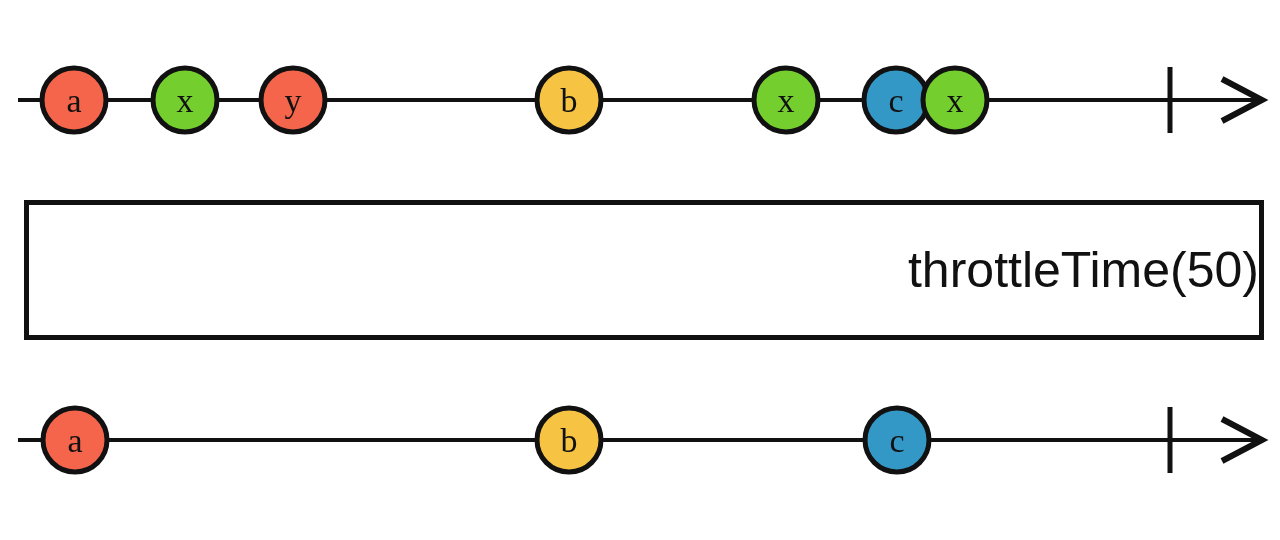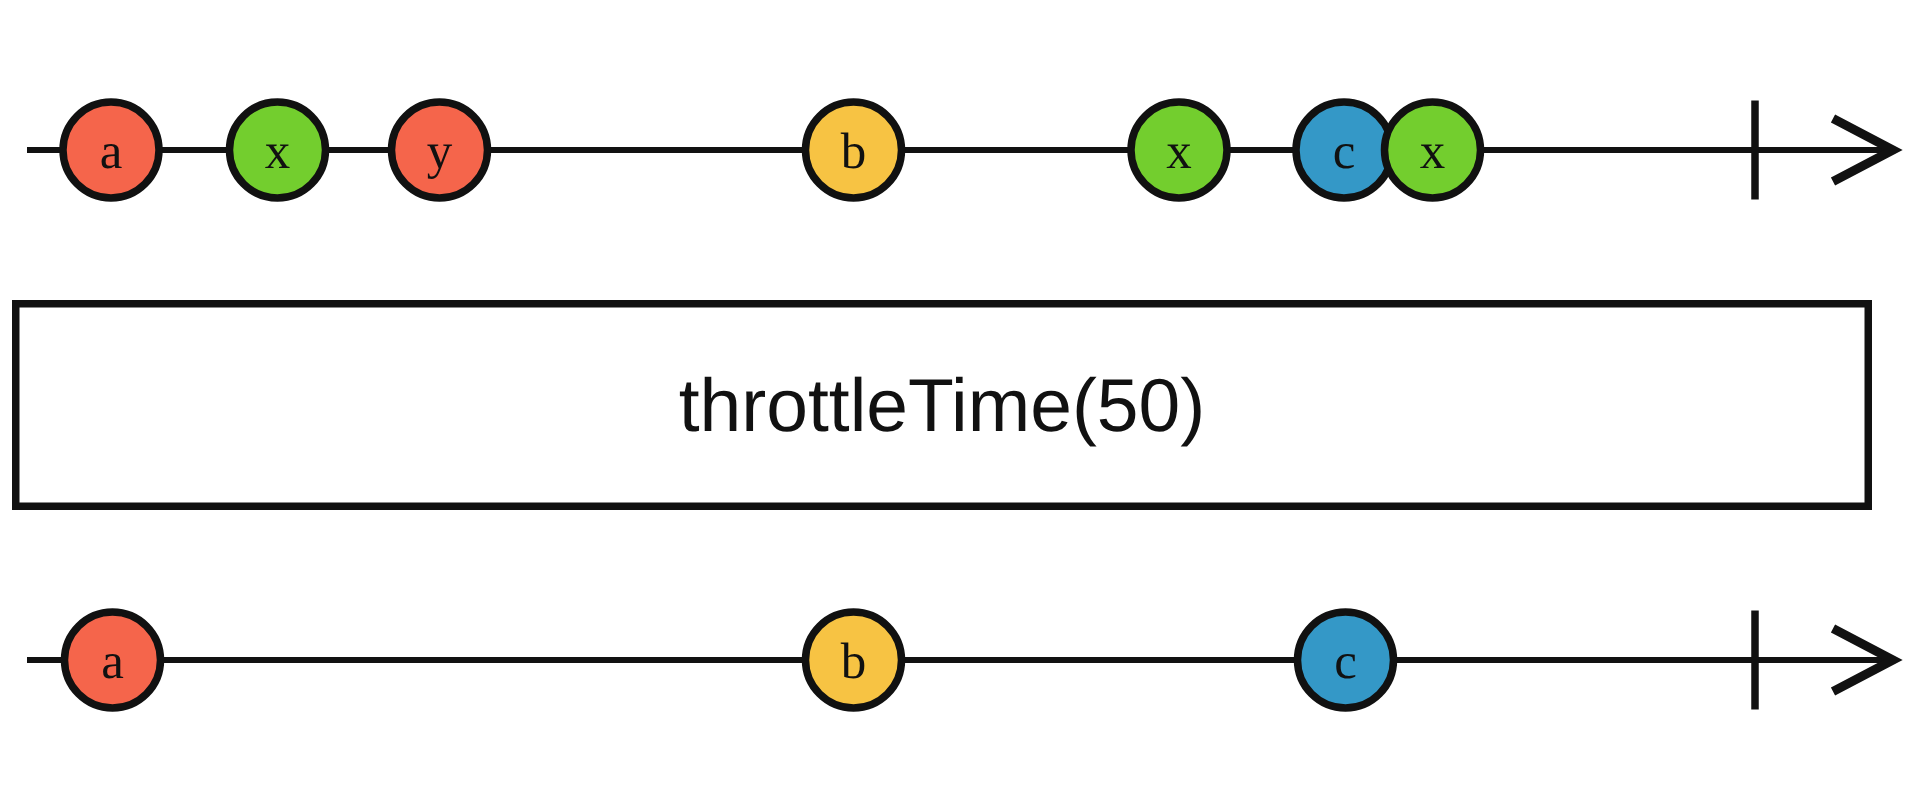--- a/index.html
+++ b/index.html
@@ -17,30 +17,30 @@
     height: 540px;
     background: #ffffff;
   }
   #diagram-svg {
     position: absolute;
     left: 0;
     top: 0;
   }
   .operator-box {
     position: absolute;
-    left: 8px;
+    left: 24px;
     top: 200px;
     width: 1240px;
     height: 140px;
     border: 5px solid #111111;
     box-sizing: border-box;
     background: #ffffff;
     display: flex;
     align-items: center;
-    justify-content: center;
+    justify-content: flex-end;
   }
   .operator-label {
     font-family: "Liberation Sans", sans-serif;
     font-size: 50px;
     font-weight: 400;
     color: #111111;
     letter-spacing: 0px;
     user-select: none;
   }
   .marble-label {

